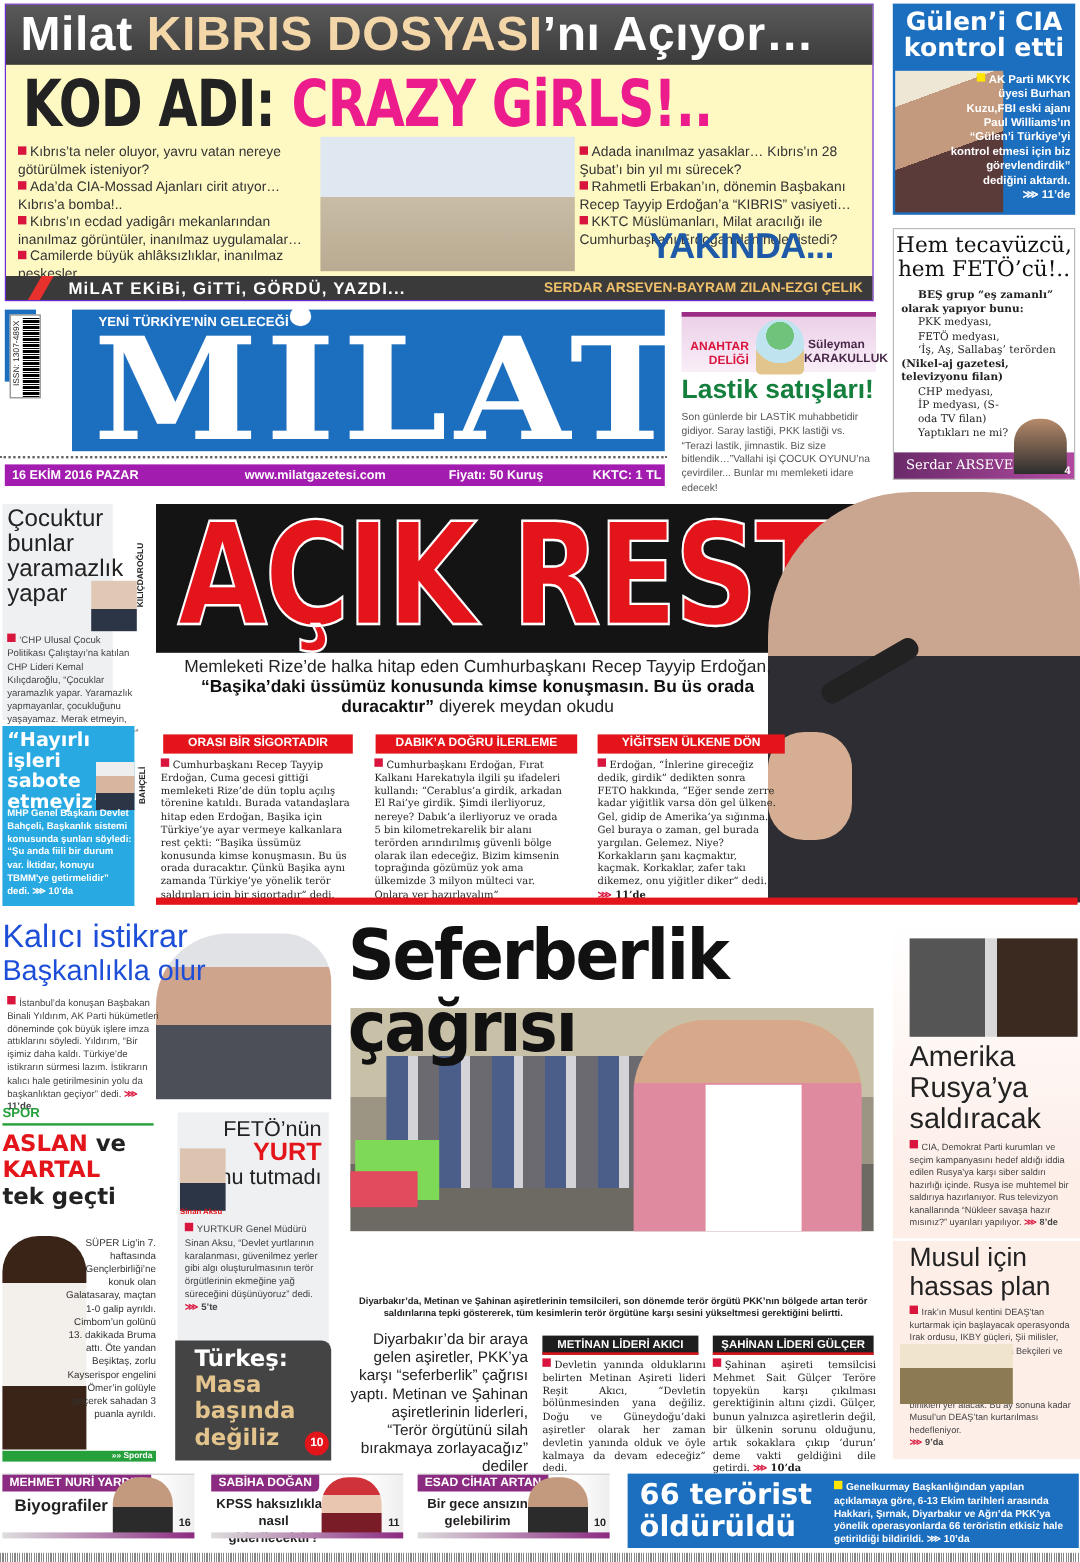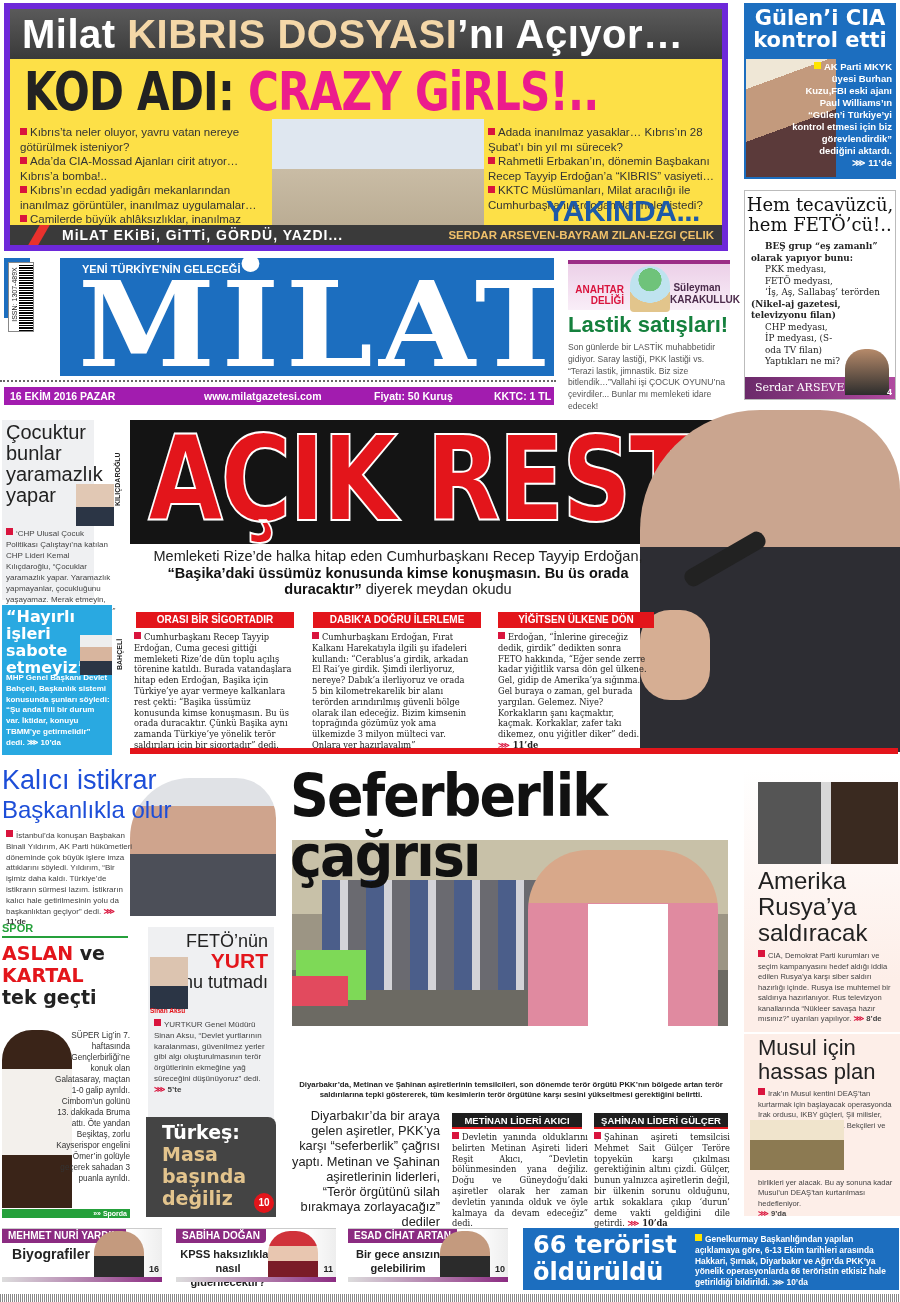--- a/index.html
+++ b/index.html
@@ -2,21 +2,21 @@
 <html><head>
 <meta charset="utf-8">
 <style>
 *{box-sizing:border-box;margin:0;padding:0}
 body{width:900px;height:1302px;background:#fff;font-family:"Liberation Sans",sans-serif;color:#222;position:relative;overflow:hidden}
 .abs{position:absolute}
 .sq{display:inline-block;width:7px;height:7px;background:#d9143d;margin-right:3px;vertical-align:1px}
 .sqy{display:inline-block;width:7px;height:7px;background:#ffe500;margin-right:3px;vertical-align:1px}
 .arr{color:#d9143d;font-weight:bold}
 
-#topband{left:4px;top:3px;width:724px;height:248px;background:#fde047;border:6px solid #6d28d9}
+#topband{left:4px;top:3px;width:724px;height:248px;background:#fef9c3;border:1px solid #6d28d9}
 #topband .t1{position:absolute;left:0;top:0;width:100%;height:50px;background:linear-gradient(#5a5a5a,#3a3a3a);color:#fff;font-weight:bold;font-size:40px;line-height:50px;padding-left:12px;letter-spacing:0.5px;white-space:nowrap}
 #topband .t1 .hl{color:#f4d7a8}
 #topband .t2{position:absolute;left:14px;top:54px;font-size:54px;font-weight:900;line-height:58px;letter-spacing:-1px;font-family:"DejaVu Sans",sans-serif;white-space:nowrap;transform:scaleX(0.78);transform-origin:left}
 #topband .t2 .pk{color:#ec1c8c}
 #topband .lb{position:absolute;left:10px;top:116px;width:252px;font-size:11.5px;line-height:14.5px;color:#333}
 #topband .photo{position:absolute;left:262px;top:110px;width:212px;height:112px;background:linear-gradient(#dfe7f0 0 45%,#c9bca5 45%,#b9ab92)}
 #topband .rb{position:absolute;left:478px;top:116px;width:244px;font-size:11.5px;line-height:14.5px;color:#333}
 #topband .yak{position:absolute;left:536px;top:185px;font-size:30px;font-weight:900;color:#1e5aa8;letter-spacing:-0.5px}
 #topband .bottom{position:absolute;left:0;bottom:0;width:100%;height:20px;background:#3a3a3a;color:#fff;font-weight:bold;font-size:14px;line-height:20px}
 #topband .bottom .a{position:absolute;left:52px;letter-spacing:1px}
@@ -293,21 +293,21 @@
   <div class="ph6"></div>
   <h3>Amerika Rusya’ya saldıracak</h3>
   <div class="tx"><span class="sq"></span><span>CIA, Demokrat Parti kurumları ve seçim kampanyasını hedef aldığı iddia edilen Rusya’ya karşı siber saldırı hazırlığı içinde. Rusya ise muhtemel bir saldırıya hazırlanıyor. Rus televizyon kanallarında “Nükleer savaşa hazır mısınız?” uyarıları yapılıyor.</span> <span class="arr">⋙ </span><b>8’de</b></div>
 </div>
 
 <div id="musul" class="abs">
   <h3>Musul için hassas plan</h3>
   <div class="tx">
     <span class="sq"></span><span>Irak’ın Musul kentini DEAŞ’tan kurtarmak için başlayacak operasyonda Irak ordusu, IKBY güçleri, Şii milisler, Türkiye’nin eğittiği Ninova Bekçileri ve ABD özel</span>
     <div style="height:0"></div>
-    <span style="display:block;margin-top:36px">birlikleri yer alacak. Bu ay sonuna kadar Musul’un DEAŞ’tan kurtarılması hedefleniyor.</span><span class="arr">⋙ </span><b>9’da</b>
+    <span style="display:block;margin-top:24px">birlikleri yer alacak. Bu ay sonuna kadar Musul’un DEAŞ’tan kurtarılması hedefleniyor.</span><span class="arr">⋙ </span><b>9’da</b>
   </div>
   <div class="tank"></div>
 </div>
 
 <div class="colbox" style="left:2px;width:160px">
   <div class="nm">MEHMET NURİ YARDIM</div>
   <div class="tt" style="left:4px;width:90px;font-size:14px">Biyografiler</div>
   <div class="pp"></div>
   <div class="num">16</div>
   <div class="bar"></div>

